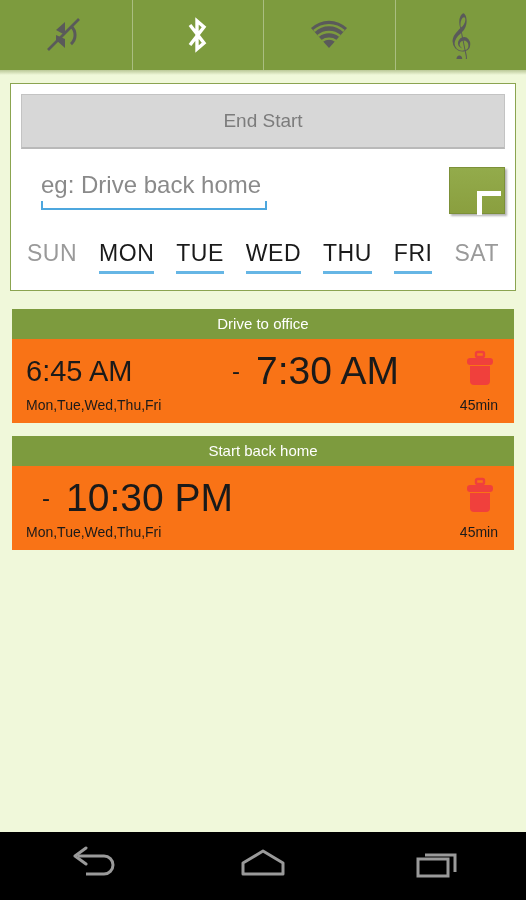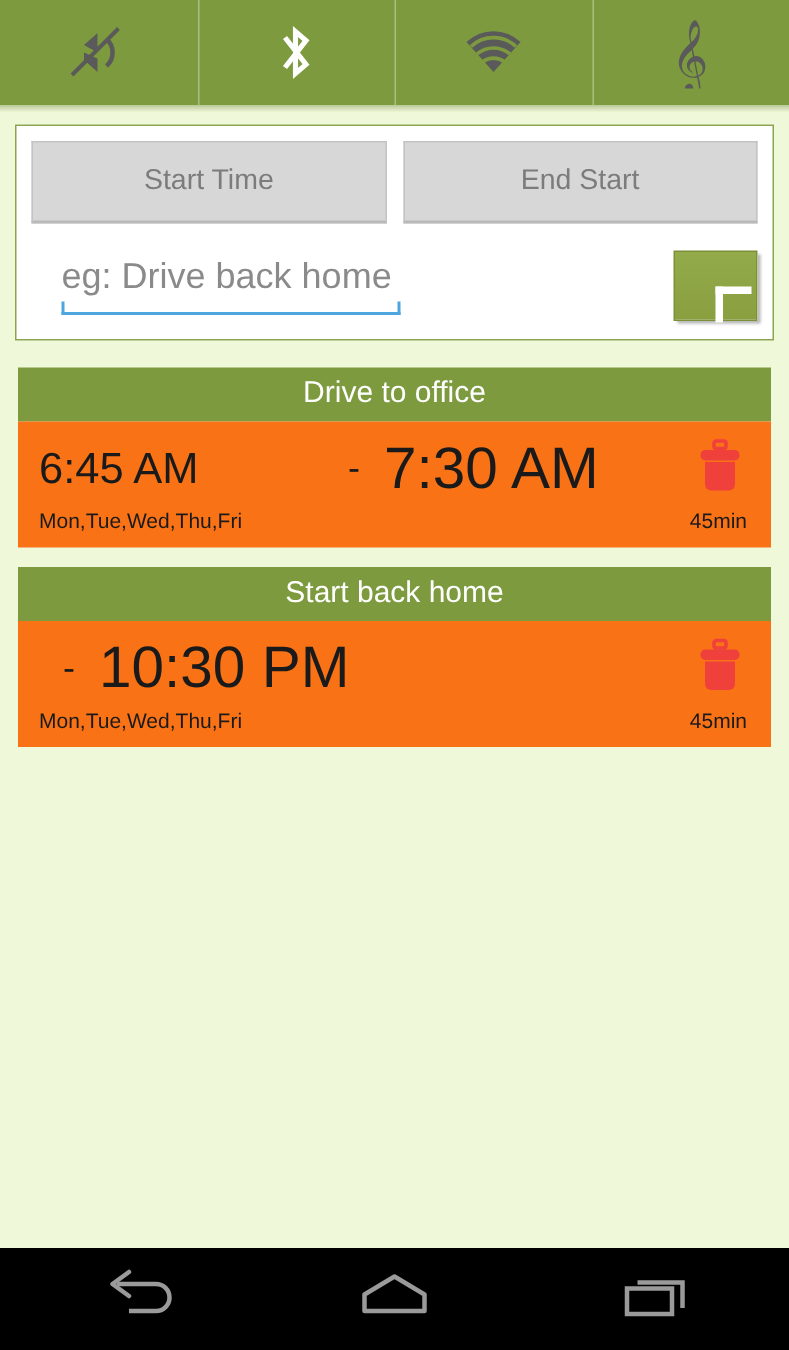--- a/index.html
+++ b/index.html
@@ -157,21 +157,21 @@
   
   #schedule-list {
     margin-top: 18px;
     padding: 0 12px;
   }
   .sched-item { margin-bottom: 13px; }
   .sched-head {
     background: #7d9b3e;
     color: #ffffff;
     text-align: center;
-    font-size: 20px;
+    font-size: 15px;
     padding: 6px 0 7px 0;
   }
   .sched-body {
     background: #f97316;
     padding: 8px 14px 10px 14px;
   }
   .sched-times {
     display: flex;
     align-items: center;
     position: relative;
@@ -269,37 +269,45 @@
       </svg>
     </span>
   </div>
 
 </div>
 <div class="tab-shadow"></div>
 
 <div id="form-card">
 
   <div class="time-row">
-    <div class="time-btn">Start Time</div>
     <div class="time-btn">End Start</div>
   </div>
 
   <div class="input-row">
     <div class="title-input-wrap">
       <input class="title-input" type="text" placeholder="eg: Drive back home" style="">
       <span class="underline"></span>
     </div>
     <div class="add-btn">
       <span>
         <span class="plus-h"></span>
         <span class="plus-v"></span>
       </span>
     </div>
   </div>
 
+  <div class="days-row">
+    <div class="day">SUN</div>
+    <div class="day selected">MON</div>
+    <div class="day selected">TUE</div>
+    <div class="day selected">WED</div>
+    <div class="day selected">THU</div>
+    <div class="day selected">FRI</div>
+    <div class="day">SAT</div>
+  </div>
 
 </div>
 
 <div id="schedule-list">
 
   <div class="sched-item">
     <div class="sched-head">Drive to office</div>
     <div class="sched-body">
       <div class="sched-times">
         <span class="t-start">6:45 AM</span>

